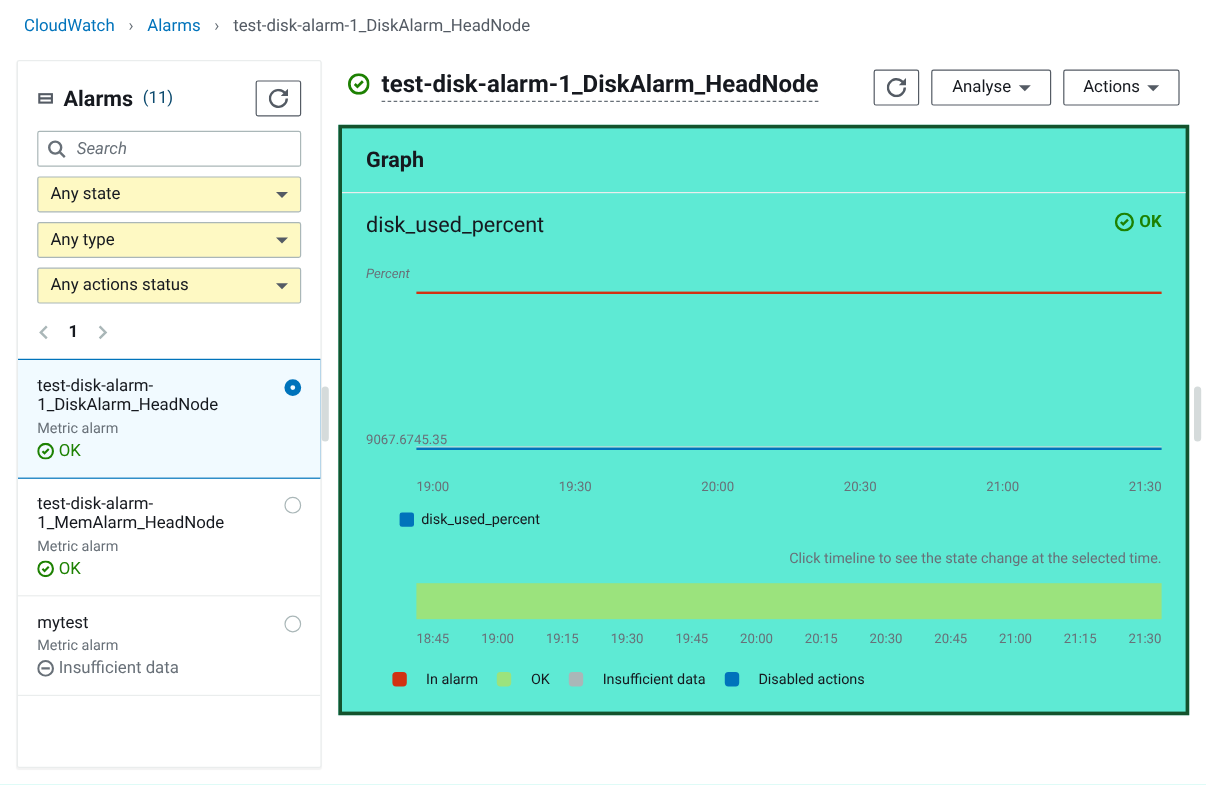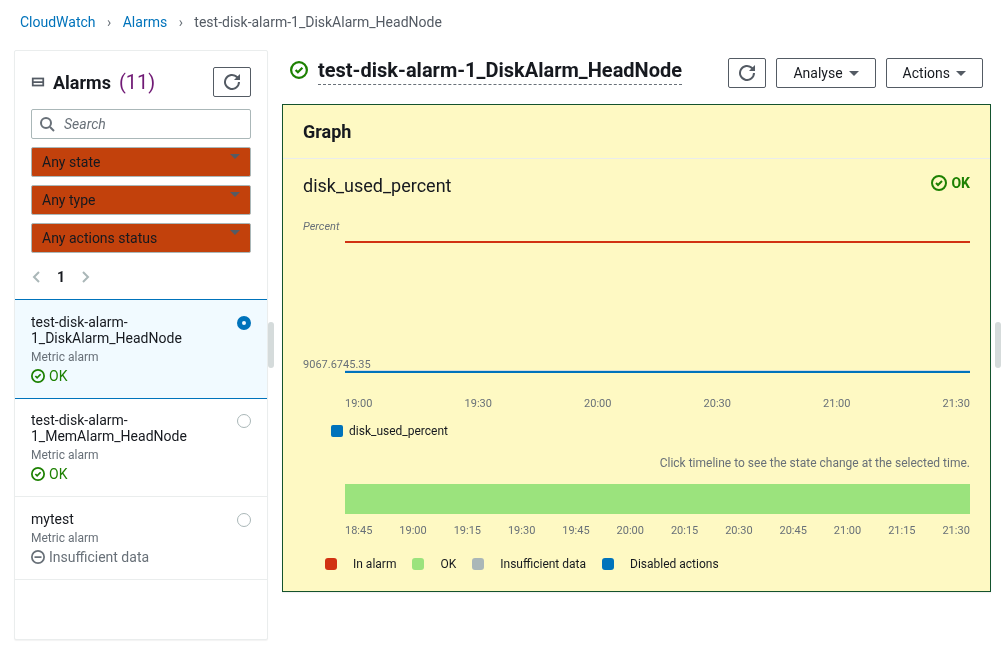--- a/index.html
+++ b/index.html
@@ -18,34 +18,34 @@
 .resize-handle { position: absolute; right: 4px; top: 50%; transform: translateY(-50%); width: 6px; height: 46px; background: #d5dbdb; border-radius: 4px; }
 
 .content-wrap { flex: 1; padding: 10px 14px 10px 4px; position: relative; }
 .content { background: #fff; height: 100%; }
 .resize-handle-right { position: absolute; right: 4px; top: 50%; transform: translateY(-50%); width: 6px; height: 46px; background: #d5dbdb; border-radius: 4px; }
 
 
 .sb-header { display: flex; align-items: center; justify-content: space-between; padding: 16px 16px 12px; }
 .sb-title { display: flex; align-items: center; gap: 8px; }
 .sb-title h2 { font-size: 18px; font-weight: 700; }
-.sb-count { color: #701a75; font-weight: 400; font-size: 20px; }
+.sb-count { color: #0c4a6e; font-weight: 400; font-size: 14px; }
 .icon-collapse { width: 14px; height: 14px; display: inline-flex; }
 
 .btn { background: #fff; border: 1px solid #545b64; border-radius: 2px; padding: 6px 16px; font-size: 14px; cursor: pointer; display: inline-flex; align-items: center; gap: 6px; color: #16191f; }
 .btn-icon { padding: 6px 10px; }
 
 
 .filters { padding: 0 16px; }
 .search-wrap { position: relative; margin-bottom: 8px; }
 .search-wrap input { width: 100%; padding: 6px 10px 6px 32px; border: 1px solid #aab7b8; border-radius: 2px; font-size: 14px; }
 .search-wrap input::placeholder { color: #687078; font-style: italic; }
 .search-icon { position: absolute; left: 8px; top: 50%; transform: translateY(-50%); width: 16px; height: 16px; color: #687078; }
 
-.select { width: 100%; padding: 6px 10px; border: 1px solid #aab7b8; border-radius: 2px; font-size: 14px; margin-bottom: 8px; background: #c2410c; display: flex; justify-content: space-between; cursor: pointer; }
+.select { width: 100%; padding: 6px 10px; border: 1px solid #aab7b8; border-radius: 2px; font-size: 14px; margin-bottom: 8px; background: #fef9c3; display: flex; justify-content: space-between; align-items: center; cursor: pointer; }
 .caret { width: 0; height: 0; border-left: 5px solid transparent; border-right: 5px solid transparent; border-top: 5px solid #545b64; }
 
 .checkbox-row { display: flex; align-items: center; gap: 8px; padding: 8px 0; }
 .checkbox-row input { width: 14px; height: 14px; }
 
 .pagination { display: flex; align-items: center; gap: 16px; padding: 8px 0 14px; }
 .pagination .page-btn { color: #aab7b8; cursor: pointer; }
 .pagination .page-num { font-weight: 700; }
 
 
@@ -62,21 +62,21 @@
 
 
 .content-header { display: flex; align-items: flex-start; justify-content: space-between; padding: 8px 8px 16px; gap: 12px; }
 .ch-left { display: flex; align-items: center; gap: 10px; }
 .ch-title { font-size: 20px; font-weight: 700; }
 .status-icon-ok { width: 18px; height: 18px; color: #1d8102; }
 .dotted-underline { border-bottom: 1px dashed #687078; padding-bottom: 2px; }
 .ch-actions { display: flex; gap: 10px; }
 
 
-.panel { border: 1px solid #14532d; background: #fef9c3; box-shadow: 0 1px 1px rgba(0,0,0,0.05); }
+.panel { border: 3px solid #14532d; background: #5eead4; box-shadow: 0 1px 1px rgba(0,0,0,0.05); }
 .panel-header { padding: 16px 20px; border-bottom: 1px solid #eaeded; }
 .panel-header h3 { font-size: 18px; font-weight: 700; }
 .panel-body { padding: 16px 20px 20px; }
 
 .graph-top { display: flex; justify-content: space-between; align-items: flex-start; }
 .graph-title { font-size: 18px; font-weight: 400; margin-bottom: 4px; }
 .graph-desc { font-size: 12px; color: #687078; }
 .ok-badge { display: flex; align-items: center; gap: 4px; color: #1d8102; font-size: 14px; font-weight: 700; }
 
 .chart-area { margin-top: 20px; }

